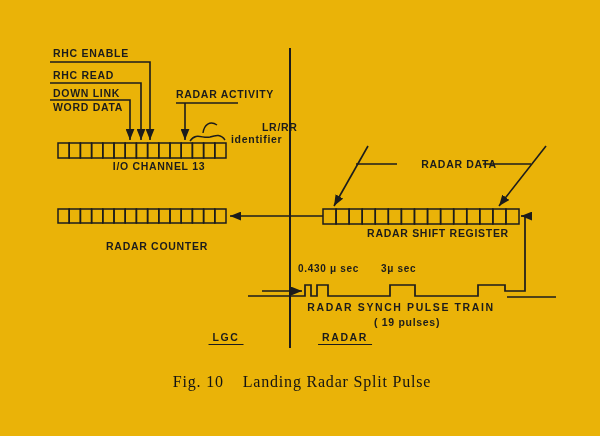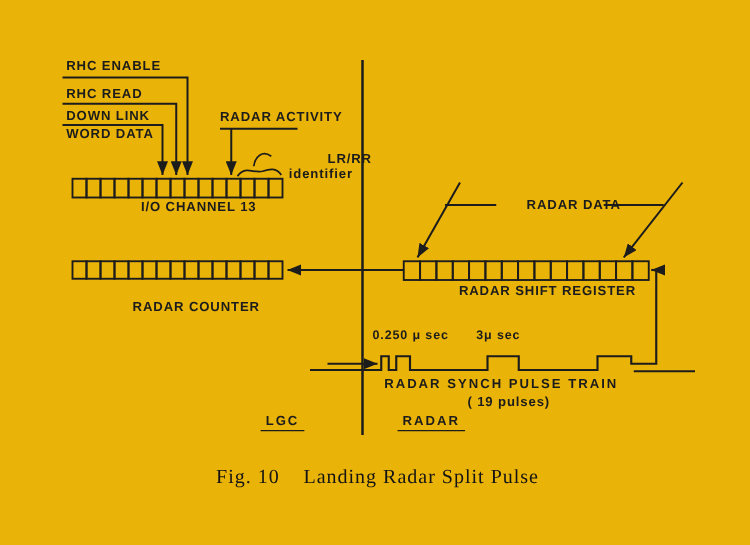--- a/index.html
+++ b/index.html
@@ -118,21 +118,21 @@
   <div class="lbl" style="left:53px;top:101px;">WORD DATA</div>
   <div class="lbl" style="left:176px;top:88px;">RADAR ACTIVITY</div>
   <div class="lbl" style="left:219px;top:121px;margin-left:43px;">LR/RR</div>
   <div class="lbl lower" style="left:231px;top:133px;">identifier</div>
 
   <div class="lbl ctr" style="left:142px;top:160px;">I/O CHANNEL  13</div>
   <div class="lbl ctr" style="left:140px;top:226px;margin-top:14px;">RADAR COUNTER</div>
   <div class="lbl ctr" style="left:442px;top:158px;">RADAR DATA</div>
   <div class="lbl ctr" style="left:421px;top:227px;">RADAR SHIFT REGISTER</div>
 
-  <div class="lbl small" style="left:298px;top:263px;">0.250 μ sec</div>
+  <div class="lbl small" style="left:298px;top:263px;">0.430 μ sec</div>
   <div class="lbl small" style="left:381px;top:263px;">3μ sec</div>
   <div class="lbl ctr spaced" style="left:384px;top:301px;">RADAR SYNCH PULSE TRAIN</div>
   <div class="lbl ctr" style="left:390px;top:316px;">( 19 pulses)</div>
 
   <div class="lbl ctr spaced underl" style="left:226px;top:331px;">LGC</div>
   <div class="lbl ctr spaced underl" style="left:345px;top:331px;">RADAR</div>
 
   <div class="caption ctr" style="position:absolute;left:285px;top:373px;white-space:nowrap;">
     <span>Fig. 10</span><span class="gap">Landing Radar Split Pulse</span>
   </div>

